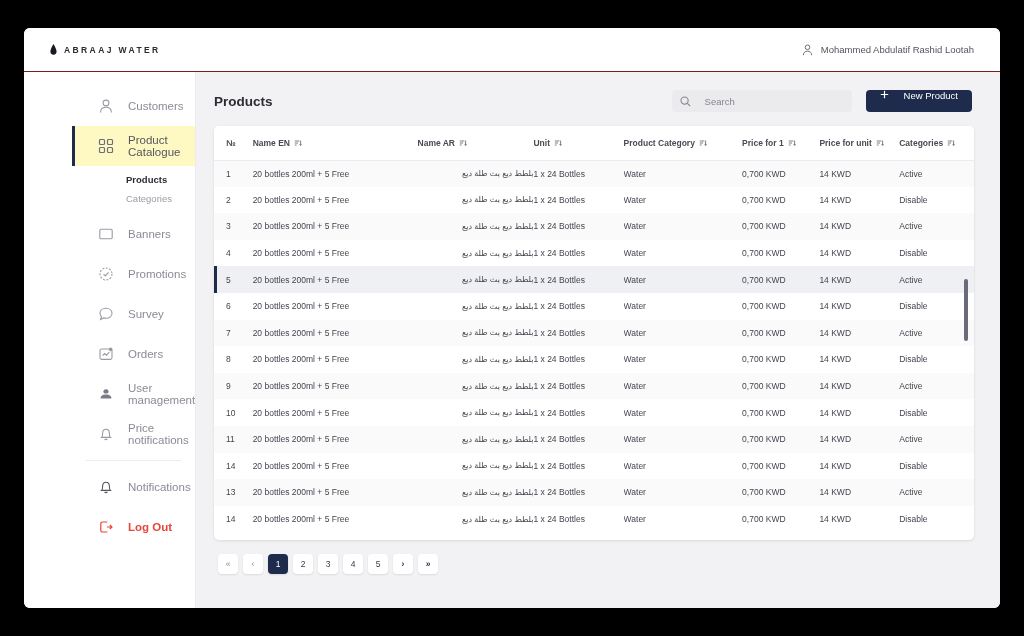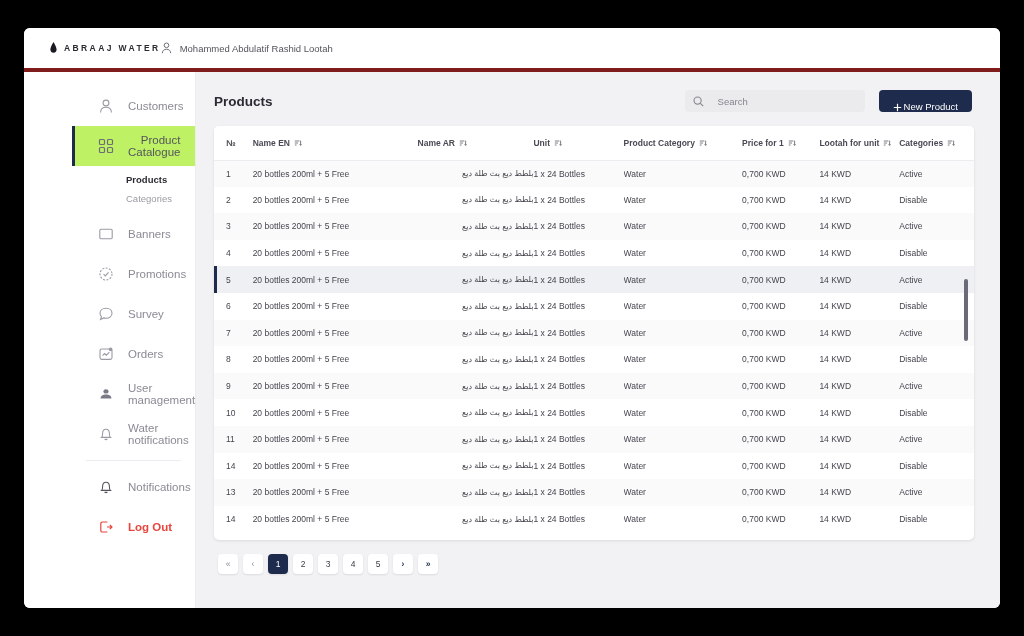--- a/index.html
+++ b/index.html
@@ -15,22 +15,22 @@
     width:976px; height:580px;
     background:#ffffff;
     border-radius:6px;
     overflow:hidden;
     display:flex; flex-direction:column;
   }
   
   .topbar {
     height:44px; flex:0 0 44px;
     background:#ffffff;
-    border-bottom:4px solid #7f1d1d;
-    display:flex; align-items:center; 
+    border-bottom:1px solid #7f1d1d;
+    display:flex; align-items:center; justify-content:space-between;
     padding:0 26px 0 26px;
   }
   .brand { display:flex; align-items:center; gap:7px; }
   .brand-mark { width:7px; height:12px; display:block; }
   .brand-text {
     font-size:8.5px; letter-spacing:2.4px; color:#2b2b33; font-weight:600;
   }
   .account { display:flex; align-items:center; gap:8px; }
   .account-name { font-size:9.5px; color:#54545e; }
   
@@ -46,21 +46,21 @@
   }
   .nav-item {
     position:relative;
     display:flex; align-items:center; gap:14px;
     height:40px; padding:0 14px 0 26px;
     color:#8b8b96; font-size:11.5px;
     cursor:pointer;
   }
   .nav-item .ico { width:16px; height:16px; flex:0 0 16px; display:block; }
   .nav-item.active {
-    background:#bef264; color:#55555f;text-align:right;
+    background:#fef9c3; color:#55555f;
   }
   .nav-item.active::before {
     content:""; position:absolute; left:0; top:0; bottom:0;
     width:3px; background:#1e2b4d;
   }
   .nav-item .chev { margin-left:auto; width:10px; height:10px; }
   .sub { padding:4px 0 6px 0; }
   .sub-item {
     padding:4px 0 4px 54px; font-size:9.5px; color:#9a9aa4; cursor:pointer;
   }
@@ -81,21 +81,21 @@
   .page-title { font-size:13.5px; font-weight:700; color:#2b2b33; }
   .spacer { flex:1; }
   .search {
     width:180px; height:22px;
     background:#ebebee; border-radius:4px;
     display:flex; align-items:center; gap:14px; padding:0 8px;
   }
   .search-ph { font-size:9.5px; color:#85858f; }
   .btn-new {
     height:22px; background:#1e2b4d; color:#fff;
-    border-radius:4px; display:flex; align-items:flex-end; gap:2px;
+    border-radius:4px; display:flex; align-items:flex-start; gap:15px;
     padding:0 14px; font-size:9.5px; cursor:pointer; border:none;
   }
   
   .card {
     background:#fff; border-radius:5px;
     box-shadow:0 1px 3px rgba(20,20,40,.10);
     overflow:hidden; position:relative;
     height:414px;
   }
   table { width:100%; border-collapse:collapse; table-layout:fixed; }
@@ -230,21 +230,21 @@
           <path d="M2.6 12.4 C2.6 9.8 5 8.6 8 8.6 C11 8.6 13.4 9.8 13.4 12.4 Z" fill="#7a7a86"></path>
         </svg>
         <span>User management</span>
       </div>
 
       <div class="nav-item">
         <svg class="ico" viewBox="0 0 16 16">
           <path d="M3.6 11.4 C3.6 11.4 4.6 10.6 4.6 7.4 C4.6 4.8 6.1 3.2 8 3.2 C9.9 3.2 11.4 4.8 11.4 7.4 C11.4 10.6 12.4 11.4 12.4 11.4 Z" fill="none" stroke="#9a9aa4" stroke-width="1.1"></path>
           <path d="M6.6 13 C7.4 13.8 8.6 13.8 9.4 13" fill="none" stroke="#9a9aa4" stroke-width="1.1"></path>
         </svg>
-        <span>Water notifications</span>
+        <span>Price notifications</span>
       </div>
 
       <div class="nav-sep"></div>
 
       <div class="nav-item">
         <svg class="ico" viewBox="0 0 16 16">
           <path d="M3.6 11.4 C3.6 11.4 4.6 10.6 4.6 7.4 C4.6 4.8 6.1 3.2 8 3.2 C9.9 3.2 11.4 4.8 11.4 7.4 C11.4 10.6 12.4 11.4 12.4 11.4 Z" fill="none" stroke="#55555f" stroke-width="1.1"></path>
           <path d="M6.6 13 C7.4 13.8 8.6 13.8 9.4 13" fill="none" stroke="#55555f" stroke-width="1.1"></path>
         </svg>
         <span>Notifications</span>
@@ -323,21 +323,21 @@
               <th class="c-p1">
                 <div class="th-in">
                     <span>Price for 1</span>
                 <svg width="8" height="8" viewBox="0 0 8 8">
                       <path d="M0.8 2 H5.4 M0.8 4 H4 M0.8 6 H2.6 M6.6 1.6 V6.4 M5.6 5.4 L6.6 6.4 L7.6 5.4" stroke="#6e6e79" stroke-width=".9" fill="none"></path>
                     </svg>
                   </div>
               </th>
               <th class="c-pu">
                 <div class="th-in">
-                    <span>Lootah for unit</span>
+                    <span>Price for unit</span>
                 <svg width="8" height="8" viewBox="0 0 8 8">
                       <path d="M0.8 2 H5.4 M0.8 4 H4 M0.8 6 H2.6 M6.6 1.6 V6.4 M5.6 5.4 L6.6 6.4 L7.6 5.4" stroke="#6e6e79" stroke-width=".9" fill="none"></path>
                     </svg>
                   </div>
               </th>
               <th class="c-vis">
                 <div class="th-in">
                     <span>Categories</span>
                 <svg width="8" height="8" viewBox="0 0 8 8">
                       <path d="M0.8 2 H5.4 M0.8 4 H4 M0.8 6 H2.6 M6.6 1.6 V6.4 M5.6 5.4 L6.6 6.4 L7.6 5.4" stroke="#6e6e79" stroke-width=".9" fill="none"></path>

